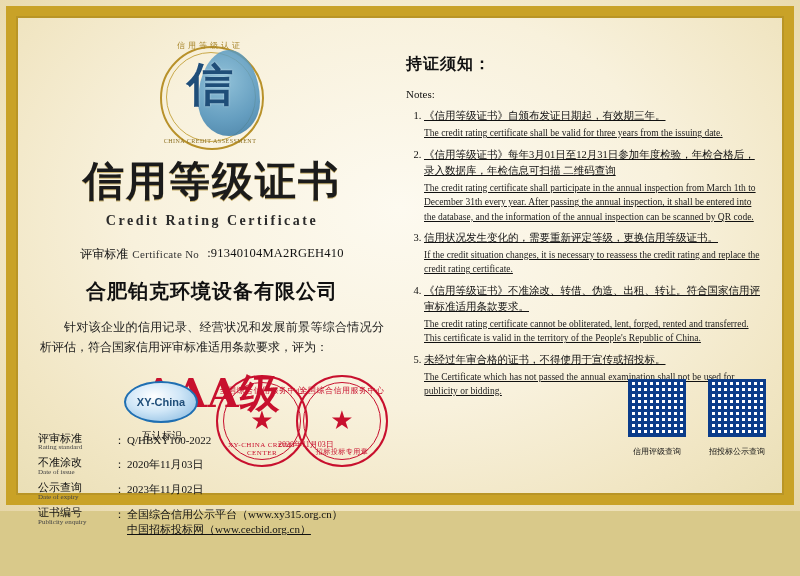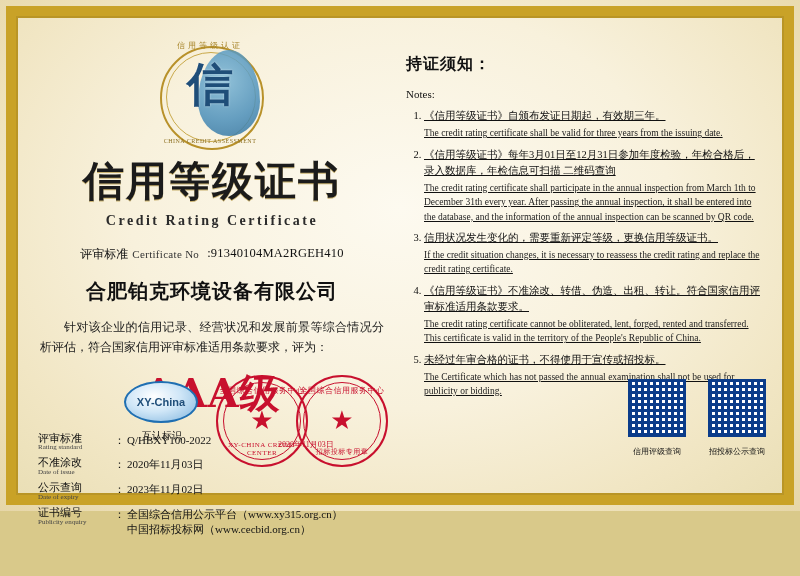--- a/index.html
+++ b/index.html
@@ -111,21 +111,21 @@
   .field{
     display:flex;align-items:flex-start;margin-bottom:6px;
   }
   .field .lbl{
     width:74px;flex:0 0 74px;line-height:1.05;
   }
   .field .lbl .cn{font-size:11px;color:#111;display:block;}
   .field .lbl .en{font-size:7px;color:#444;display:block;}
   .field .colon{font-size:11px;color:#111;margin:0 2px;}
   .field .val{font-size:11px;color:#111;line-height:1.35;}
-  .field .val .l2{display:block;}
+  .field .val .l2{display:block;text-decoration:underline;}
 
   
   .right{
     position:absolute;left:378px;top:26px;width:356px;
   }
   .notes-title-cn{
     font-size:16px;font-weight:bold;color:#111;letter-spacing:1px;
     font-family:Liberation Serif, serif;
   }
   .notes-title-en{

